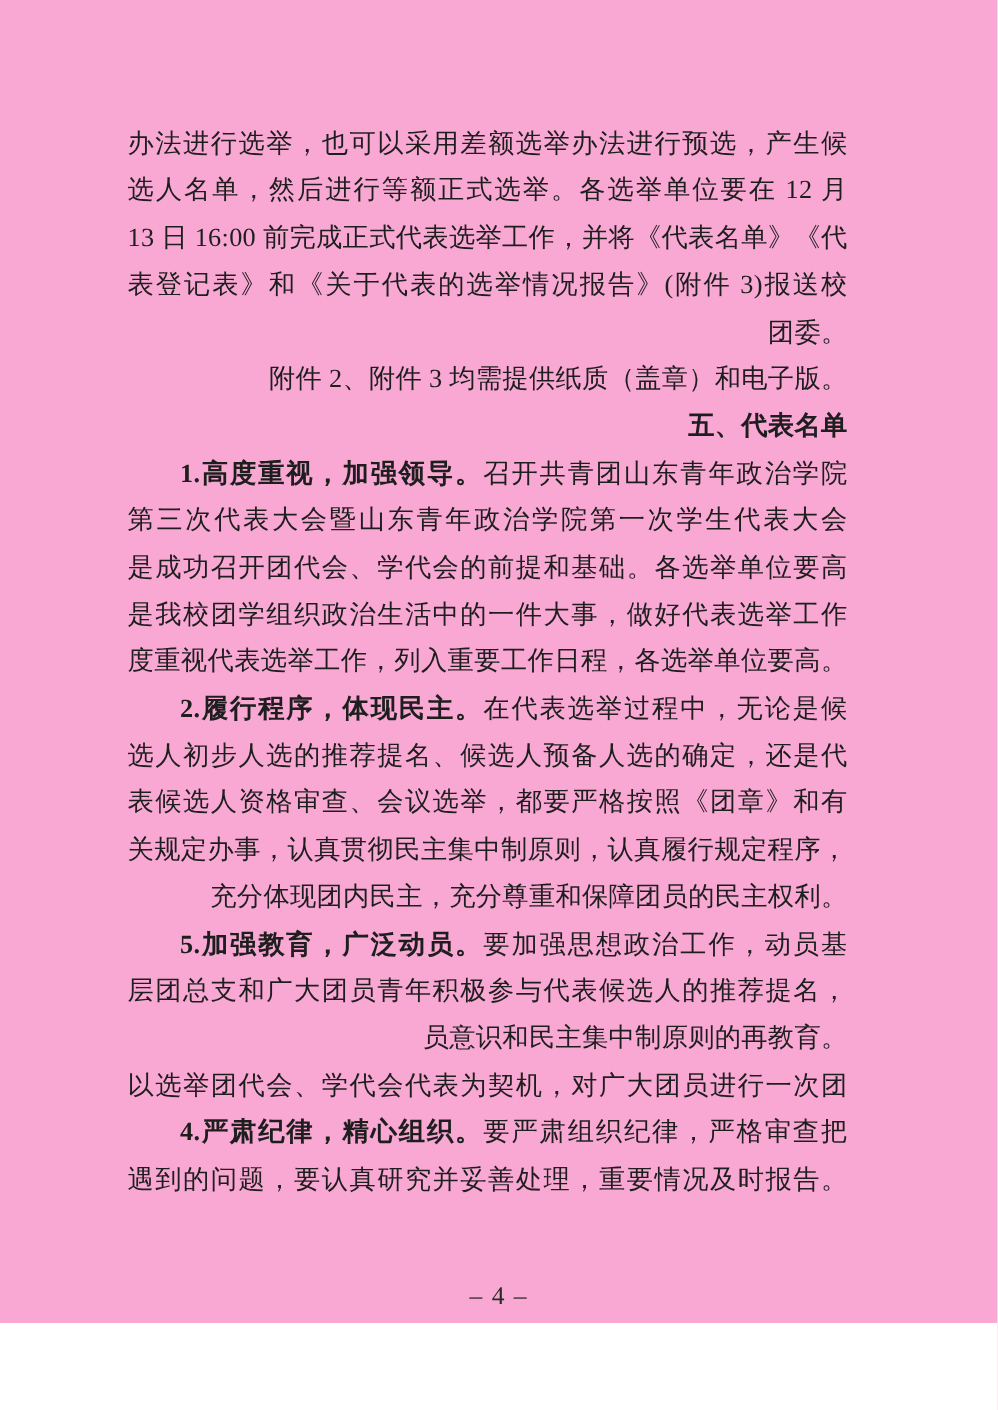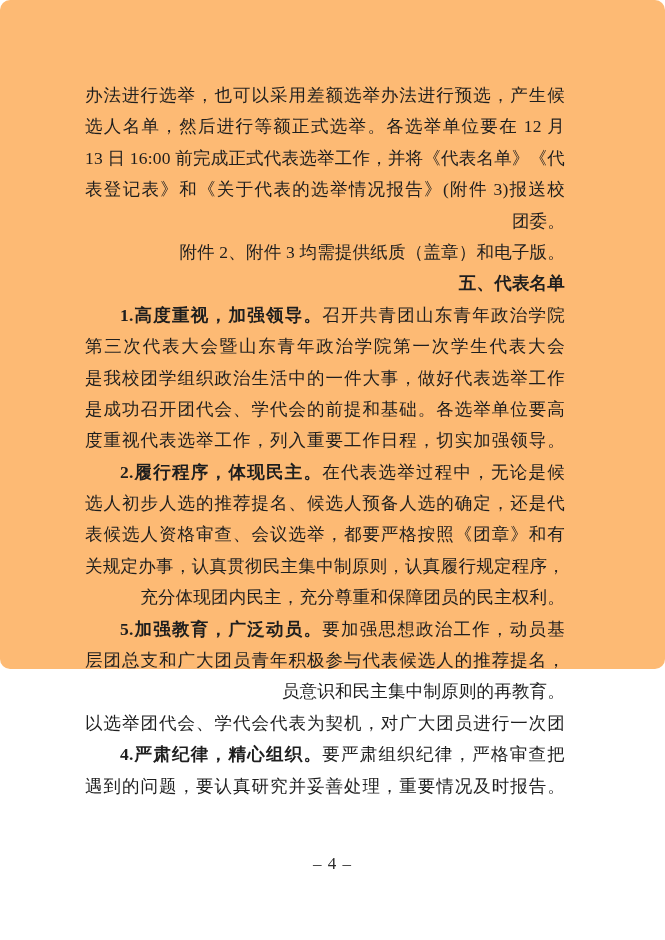--- a/index.html
+++ b/index.html
@@ -6,25 +6,24 @@
     margin: 0;
     padding: 0;
     width: 665px;
     height: 940px;
     overflow: hidden;
     background: #ffffff;
   }
   .page {
     position: relative;
     width: 665px;
-    height: 669px;
-    background: #fdba74;
+    height: 882px;
+    background: #f9a8d4;
     font-family: "Liberation Serif", "DejaVu Serif", serif;
     color: #1e1e1e;
-    border-radius: 10px;
   }
   .doc-body {
     position: absolute;
     left: 85px;
     top: 80px;
     width: 480px;
     font-size: 17.5px;
     line-height: 31.4px;
     letter-spacing: 0.2px;
   }
@@ -59,23 +58,23 @@
   <div class="doc-body">
       <div class="line justify"><span class="seg">办法进行选举，也可以采用差额选举办法进行预选，产生候</span></div>
       <div class="line justify"><span class="seg">选人名单，然后进行等额正式选举。各选举单位要在 12 月</span></div>
       <div class="line justify"><span class="seg">13 日 16:00 前完成正式代表选举工作，并将《代表名单》《代</span></div>
       <div class="line justify"><span class="seg">表登记表》和《关于代表的选举情况报告》(附件 3)报送校</span></div>
       <div class="line"><span class="seg">团委。</span></div>
       <div class="line" style="padding-left: 35px;"><span class="seg">附件 2、附件 3 均需提供纸质（盖章）和电子版。</span></div>
       <div class="line" style="padding-left: 35px;"><span class="seg bold">五、代表名单</span></div>
       <div class="line justify" style="padding-left: 35px;"><span class="seg bold">1.高度重视，加强领导。</span><span class="seg">召开共青团山东青年政治学院</span></div>
       <div class="line justify"><span class="seg">第三次代表大会暨山东青年政治学院第一次学生代表大会</span></div>
+      <div class="line justify"><span class="seg">是成功召开团代会、学代会的前提和基础。各选举单位要高</span></div>
       <div class="line justify"><span class="seg">是我校团学组织政治生活中的一件大事，做好代表选举工作</span></div>
-      <div class="line justify"><span class="seg">是成功召开团代会、学代会的前提和基础。各选举单位要高</span></div>
-      <div class="line justify"><span class="seg">度重视代表选举工作，列入重要工作日程，切实加强领导。</span></div>
+      <div class="line justify"><span class="seg">度重视代表选举工作，列入重要工作日程，各选举单位要高。</span></div>
       <div class="line justify" style="padding-left: 35px;"><span class="seg bold">2.履行程序，体现民主。</span><span class="seg">在代表选举过程中，无论是候</span></div>
       <div class="line justify"><span class="seg">选人初步人选的推荐提名、候选人预备人选的确定，还是代</span></div>
       <div class="line justify"><span class="seg">表候选人资格审查、会议选举，都要严格按照《团章》和有</span></div>
       <div class="line justify"><span class="seg">关规定办事，认真贯彻民主集中制原则，认真履行规定程序，</span></div>
       <div class="line"><span class="seg">充分体现团内民主，充分尊重和保障团员的民主权利。</span></div>
       <div class="line justify" style="padding-left: 35px;"><span class="seg bold">5.加强教育，广泛动员。</span><span class="seg">要加强思想政治工作，动员基</span></div>
       <div class="line justify"><span class="seg">层团总支和广大团员青年积极参与代表候选人的推荐提名，</span></div>
       <div class="line"><span class="seg">员意识和民主集中制原则的再教育。</span></div>
       <div class="line justify"><span class="seg">以选举团代会、学代会代表为契机，对广大团员进行一次团</span></div>
       <div class="line justify" style="padding-left: 35px;"><span class="seg bold">4.严肃纪律，精心组织。</span><span class="seg">要严肃组织纪律，严格审查把</span></div>

